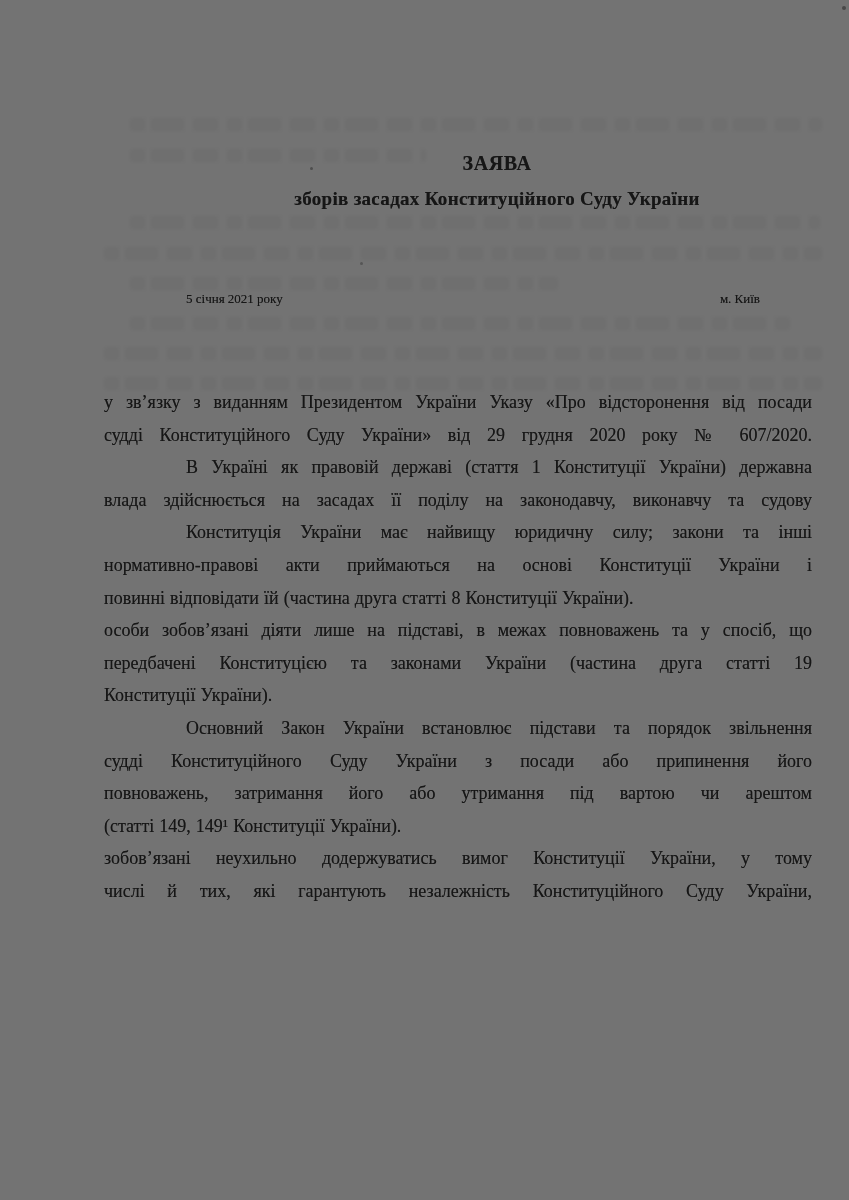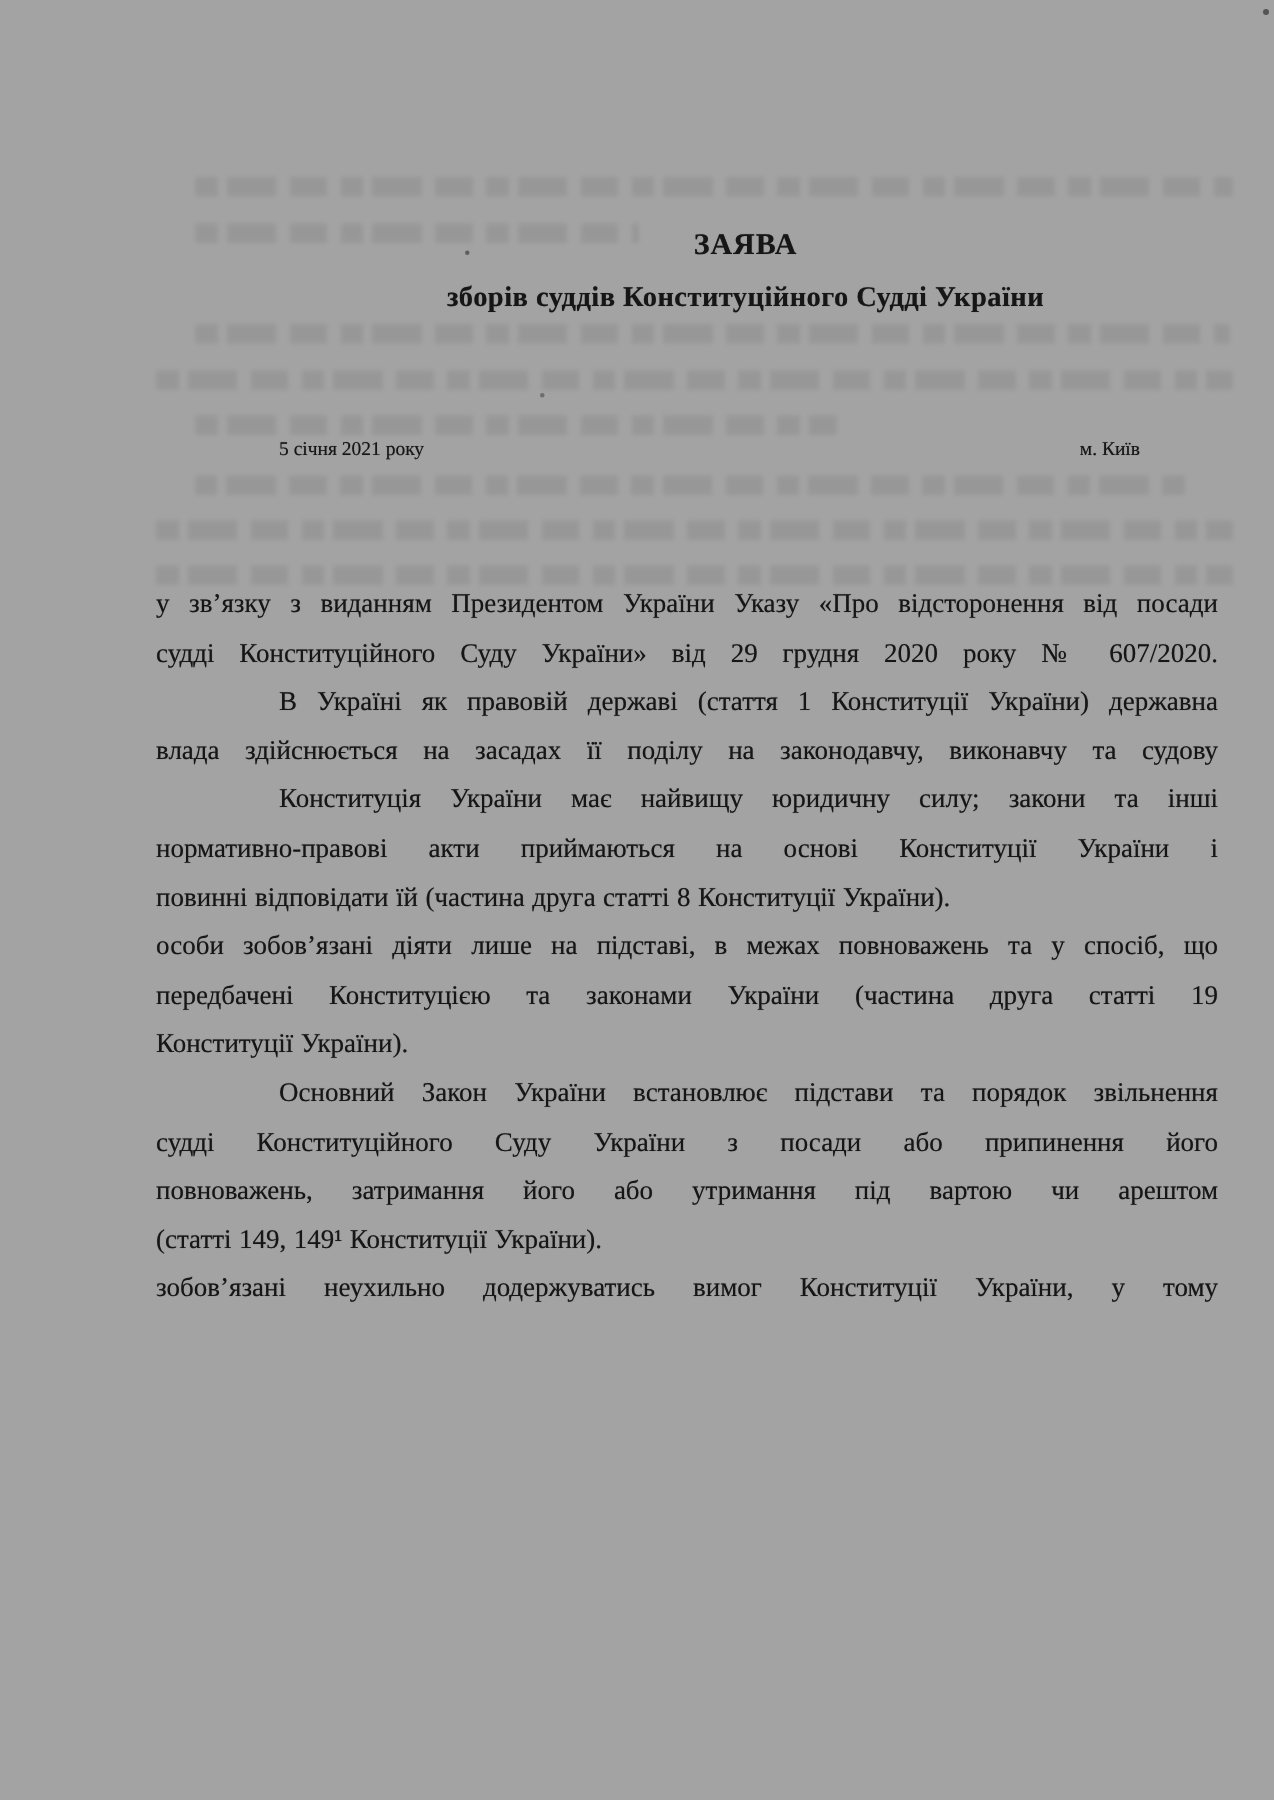--- a/index.html
+++ b/index.html
@@ -1,21 +1,21 @@
 <!DOCTYPE html>
 <html><head>
 <meta charset="utf-8">
 <style>
   html, body { margin: 0; padding: 0; background: #e8e8e8; }
   .page {
     position: relative;
     width: 849px;
     height: 1200px;
     margin: 0 auto;
-    background: #a3a3a3;
+    background: #737373;
     overflow: hidden;
     font-family: "Liberation Serif", "DejaVu Serif", serif;
     color: #161616;
     text-shadow: 0 0 0.5px rgba(20,20,20,0.55);
   }
 
   
   .doc-title {
     position: absolute;
     top: 151px; left: 0;
@@ -114,21 +114,21 @@
   <div class="bleed b5"></div>
   <div class="bleed b6"></div>
   <div class="bleed b7"></div>
   <div class="bleed b8"></div>
 
   <span class="speck s1"></span>
   <span class="speck s2"></span>
   <span class="speck s3"></span>
 
   <h1 class="doc-title">ЗАЯВА</h1>
-  <h2 class="doc-subtitle">зборів суддів Конституційного Судді України</h2>
+  <h2 class="doc-subtitle">зборів засадах Конституційного Суду України</h2>
 
   <div class="date-row">
     <span>5 січня 2021 року</span>
     <span>м. Київ</span>
   </div>
 
   <div class="body-text">
 
     <div class="ln">у зв’язку з виданням Президентом України Указу «Про відсторонення від посади</div>
     <div class="ln">судді Конституційного Суду України» від 29 грудня 2020 року № 607/2020.</div>
@@ -143,15 +143,16 @@
     <div class="ln">особи зобов’язані діяти лише на підставі, в межах повноважень та у спосіб, що</div>
     <div class="ln">передбачені Конституцією та законами України (частина друга статті 19</div>
     <div class="ln last">Конституції України).</div>
 
     <div class="ln ind">Основний Закон України встановлює підстави та порядок звільнення</div>
     <div class="ln">судді Конституційного Суду України з посади або припинення його</div>
     <div class="ln">повноважень, затримання його або утримання під вартою чи арештом</div>
     <div class="ln last">(статті 149, 149¹ Конституції України).</div>
 
     <div class="ln">зобов’язані неухильно додержуватись вимог Конституції України, у тому</div>
+    <div class="ln">числі й тих, які гарантують незалежність Конституційного Суду України,</div>
   </div>
 
 </div>
 
 </body></html>

